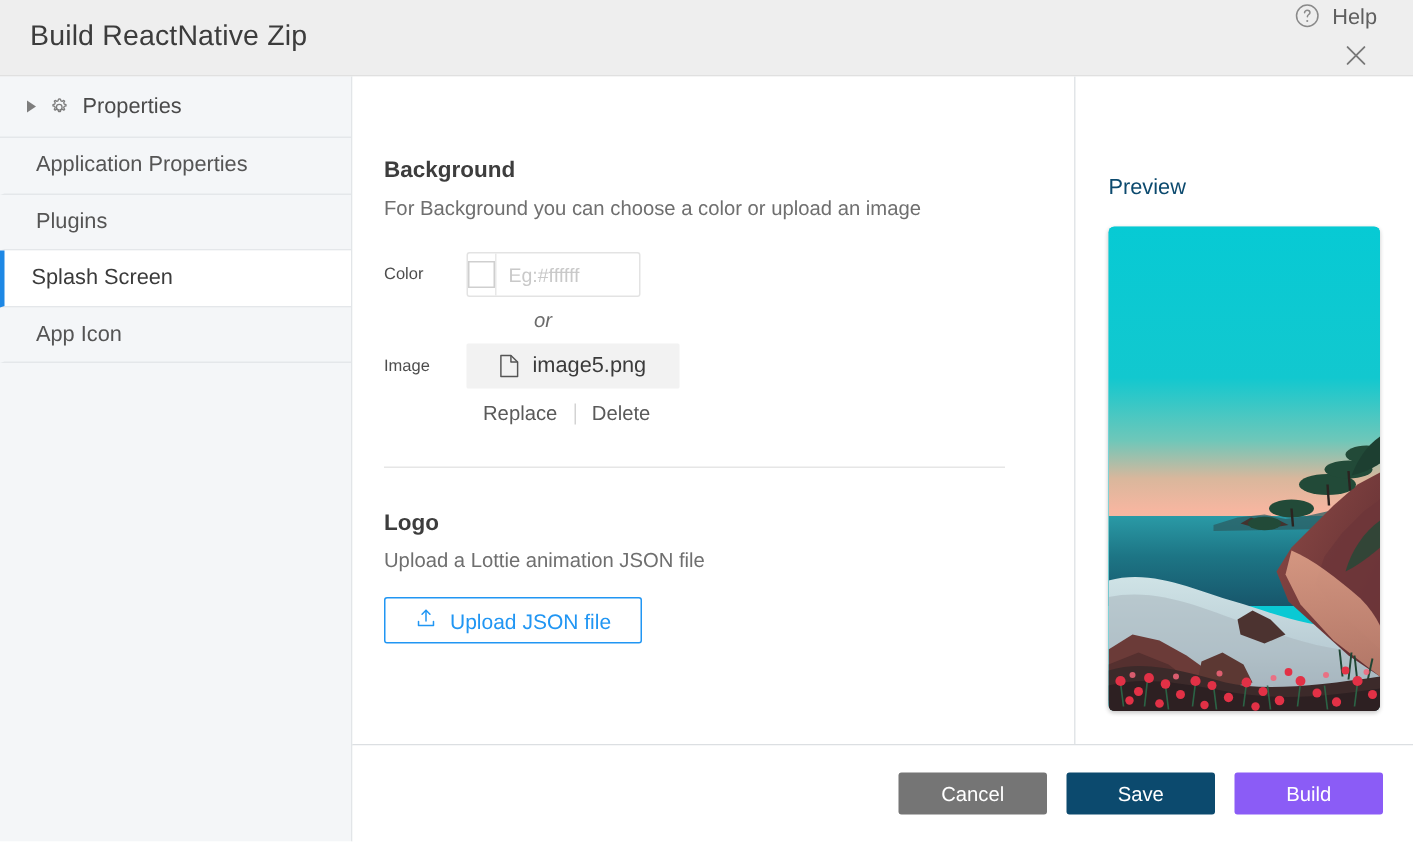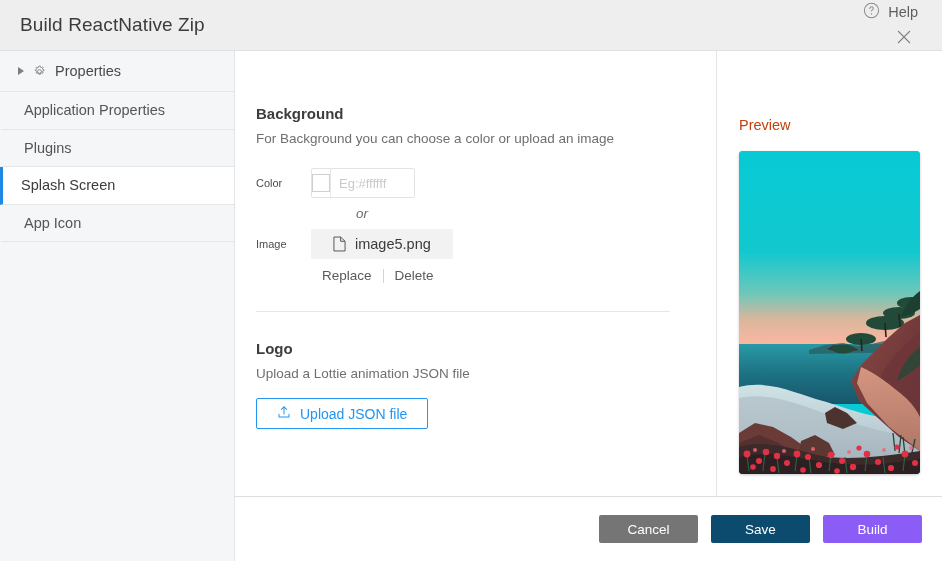--- a/index.html
+++ b/index.html
@@ -156,21 +156,21 @@
   .field-label {
     width: 55px;
     min-width: 55px;
     font-size: 11px;
     color: #4d4d4d;
   }
   .color-input-wrap {
     display: flex;
     align-items: stretch;
     border: 1px solid #e3e3e3;
-    width: 104px;
+    width: 116px;
     height: 30px;
     background: #fff;
     border-radius: 2px;
   }
   .color-swatch-box {
     width: 32px;
     display: flex;
     align-items: center;
     justify-content: center;
     border-right: 1px solid #e8e8e8;
@@ -255,21 +255,21 @@
   
   .preview {
     width: 226px;
     min-width: 226px;
     border-left: 1px solid #e2e5e8;
     padding: 66px 0 0 22px;
     background: #ffffff;
   }
   .preview-title {
     font-size: 14.5px;
-    color: #c2410c;
+    color: #0c4a6e;
     margin-bottom: 18px;
   }
   .preview-frame {
     width: 181px;
     height: 323px;
     border-radius: 4px;
     overflow: hidden;
     box-shadow: 0 1px 3px rgba(0,0,0,0.22);
     position: relative;
     background: #0ac9d4;

